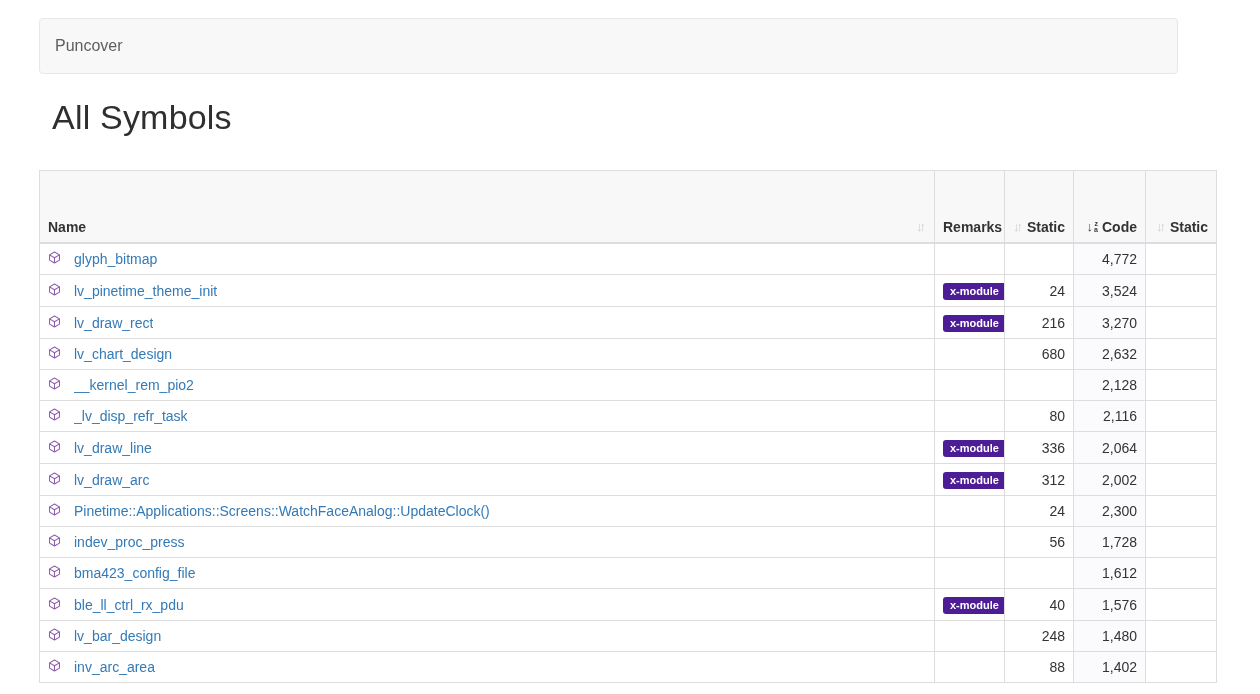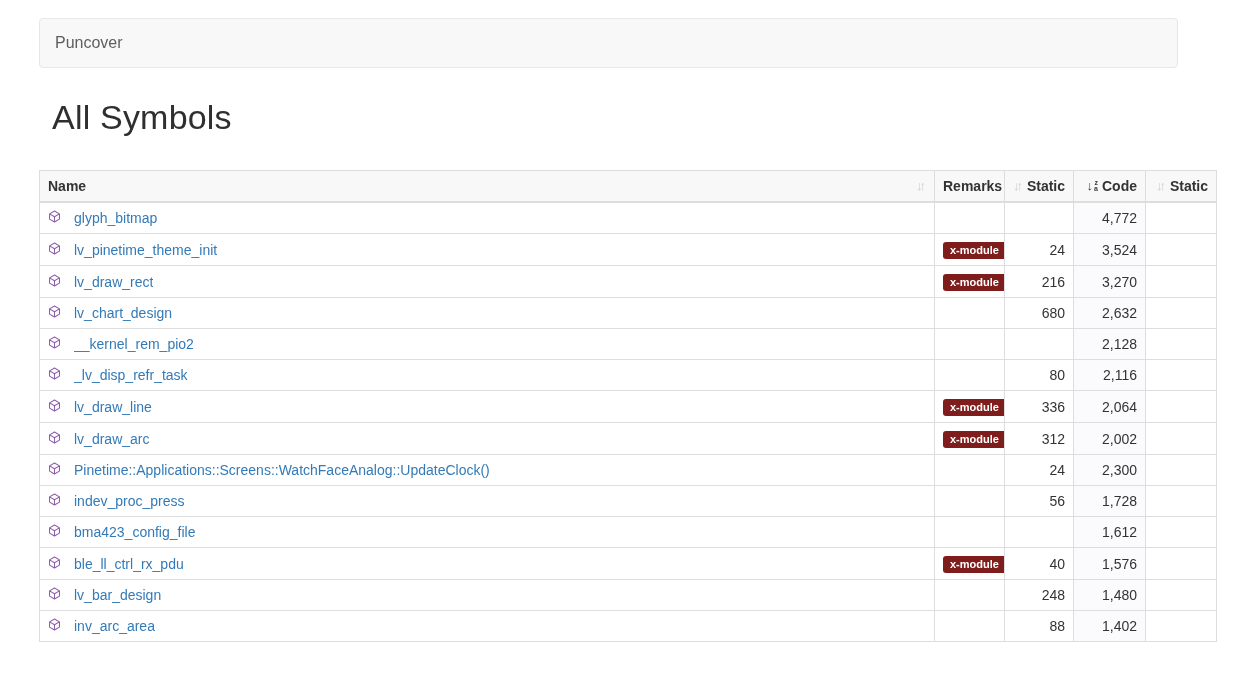--- a/index.html
+++ b/index.html
@@ -9,21 +9,21 @@
     background: #fff;
     font-family: "Liberation Sans", "DejaVu Sans", sans-serif;
     color: #333;
     overflow: hidden;
   }
   .page { position: relative; width: 1260px; height: 694px; overflow: hidden; }
 
   
   .navbar {
     position: absolute; left: 39px; top: 18px;
-    width: 1139px; height: 50px;
+    width: 1139px; height: 56px;
     background: #f8f8f8;
     border: 1px solid #e7e7e7;
     border-radius: 4px;
     display: flex; align-items: center;
   }
   .navbar-brand {
     padding: 0 15px;
     font-size: 16px;
     color: #5e5e5e;
     text-decoration: none;
@@ -59,21 +59,21 @@
   table.symbols thead th {
     background: #f8f8f8;
     border-bottom: 2px solid #ddd;
     font-weight: bold;
     color: #333;
     cursor: pointer;
   }
   th.align-right, td.align-right { text-align: right; }
   th.align-left, td.align-left { text-align: left; }
 
-  .th-inner { display: flex; align-items: flex-end; }
+  .th-inner { display: flex; align-items: flex-end; margin-top: 41px; }
   .th-inner.name-head { justify-content: space-between; }
   .th-inner.num-head { justify-content: flex-end; gap: 4px; }
 
   .sort-both {
     color: #ccc;
     font-size: 13px;
     letter-spacing: -3px;
     padding-right: 3px;
     font-weight: normal;
   }
@@ -91,21 +91,21 @@
   .pkg-icon { flex: 0 0 auto; display: inline-block; }
   a.symbol-link {
     color: #337ab7;
     text-decoration: none;
     cursor: pointer;
     overflow: hidden; text-overflow: ellipsis;
   }
 
   .badge-xmodule {
     display: inline-block;
-    background: #7f1d1d;
+    background: #4c1d95;
     color: #fff;
     font-size: 11px;
     font-weight: bold;
     padding: 3px 7px;
     border-radius: 3px;
     line-height: 11px;
   }
   td.remarks-col { text-align: center; }
 </style>
 </head>

